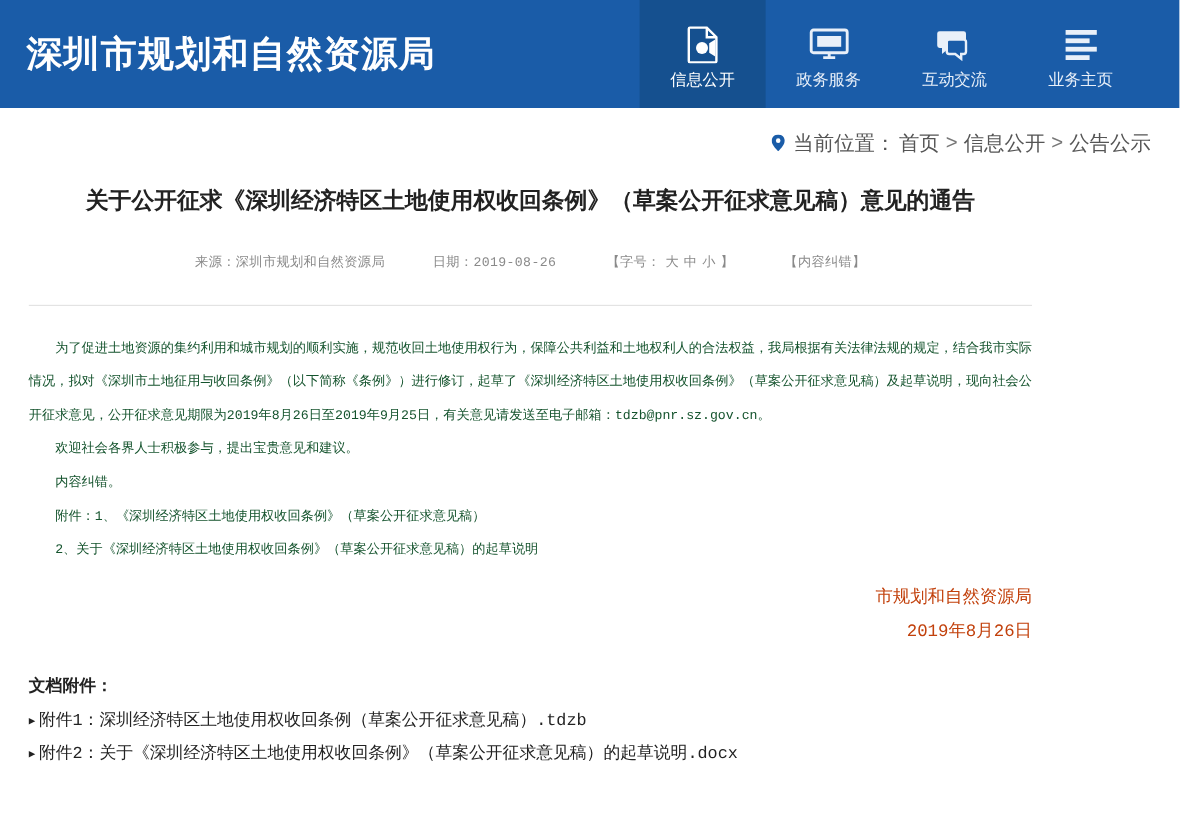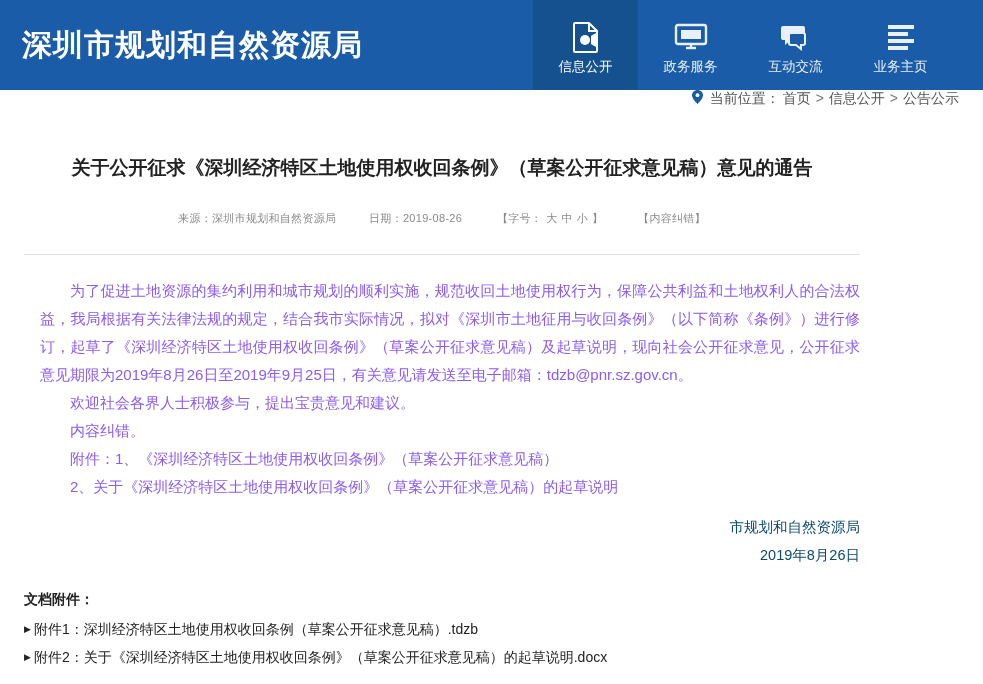--- a/index.html
+++ b/index.html
@@ -61,35 +61,36 @@
     margin-bottom: 6px;
   }
   .nav-icon svg { display: block; }
   .nav-label { line-height: 1; }
 
   
   .breadcrumb-row {
     width: 983px;
     height: 58px;
     display: flex;
-    align-items: flex-start;
+    align-items: center;
     justify-content: flex-end;
     padding-right: 24px;
-    font-size: 14px;
+    font-size: 17px;
     color: #555;
   }
   .bc-pin { margin-right: 7px; color: #1a5ca8; display: inline-flex; }
   .bc-label { margin-right: 3px; }
   .bc-link { color: #555; text-decoration: none; cursor: pointer; font-family: Liberation Mono, monospace; }
   .bc-sep { margin: 0 5px; color: #777; }
 
   
   .article {
     width: 884px;
     padding: 0 24px;
+    font-family: Liberation Mono, monospace;
   }
   .art-title {
     text-align: center;
     font-size: 19px;
     font-weight: bold;
     color: #222;
     line-height: 1.5;
     padding: 6px 40px 0 40px;
   }
   .art-meta {
@@ -104,34 +105,33 @@
   .meta-correct { cursor: pointer; }
 
   .divider {
     margin: 28px 0 0 0;
     border: 0;
     border-top: 1px solid #e3e3e3;
   }
 
   .art-body {
     margin-top: 22px;
-    font-size: 15px;
+    font-size: 11px;
     line-height: 28px;
-    color: #8b5cf6;
+    color: #14532d;
     text-align: justify;
-    margin-left: 16px;
   }
   .art-body p { margin: 0 0 0 0; }
   .p-indent { text-indent: 2em; }
   .sign {
     margin-top: 12px;
     text-align: right;
     font-size: 14.5px;
     line-height: 28px;
-    color: #0c4a6e;
+    color: #c2410c;
   }
 
   
   .attach {
     margin-top: 22px;
     font-size: 14px;
     color: #222;
   }
   .attach-title { font-weight: bold; margin-bottom: 6px; }
   .attach-item {

